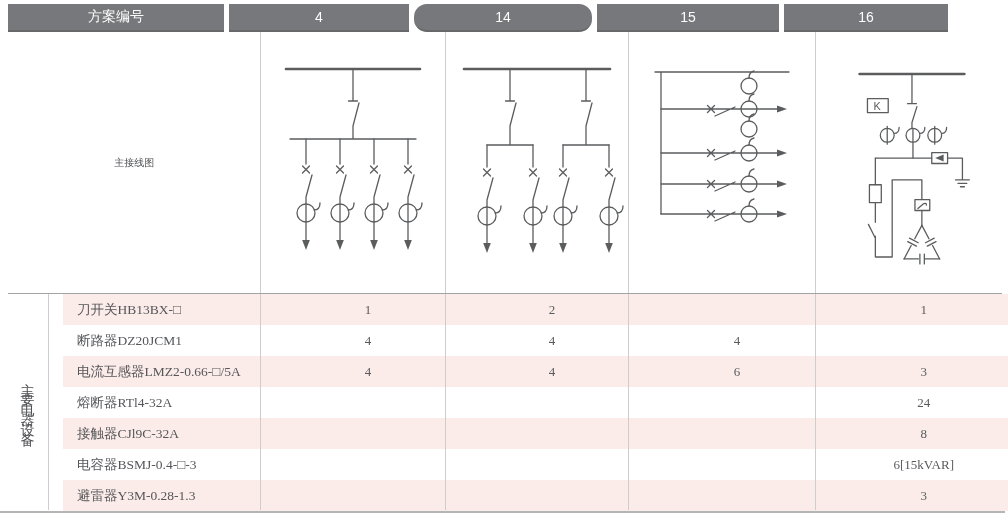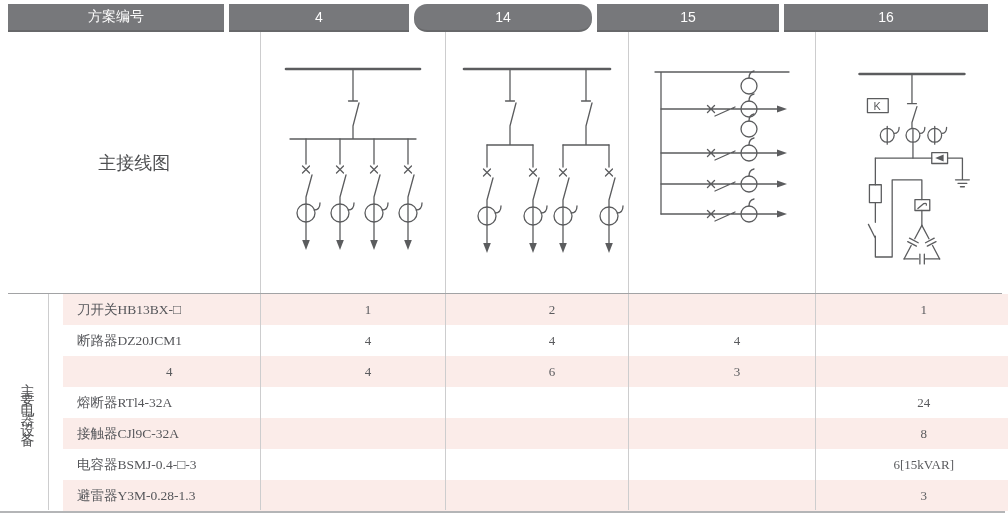--- a/index.html
+++ b/index.html
@@ -12,24 +12,24 @@
   .header-row{position:absolute;left:8px;top:4px;width:994px;height:28px;display:flex;}
   .hcell{
     background:#77787b;color:#fdfdfd;font-size:14px;
     display:flex;align-items:center;justify-content:center;
     border-bottom:2px solid #67686a;box-sizing:border-box;height:28px;
   }
   .hcell.c0{width:216px;margin-right:5px;}
   .hcell.c1{width:180px;margin-right:5px;}
   .hcell.c2{width:178px;margin-right:5px;border-radius:13px;}
   .hcell.c3{width:182px;margin-right:5px;}
-  .hcell.c4{width:204px;}
+  .hcell.c4{width:164px;}
   
   .diagram-row{position:absolute;left:8px;top:32px;width:994px;height:261px;display:flex;}
-  .dlabel{width:252.5px;display:flex;align-items:center;justify-content:center;font-size:18px;color:#4f5052;}
+  .dlabel{width:252.5px;display:flex;align-items:center;justify-content:center;font-size:10px;color:#4f5052;}
   .dcell{display:flex;align-items:center;justify-content:center;}
   .dcell.w13{width:185px;}
   .dcell.w14{width:183px;}
   .dcell.w15{width:187px;}
   .dcell.w16{width:186.5px;}
   .schem{stroke:#5b5c5e;fill:none;stroke-width:1.3;stroke-linecap:round;stroke-linejoin:round;}
   .schem .bus{stroke-width:2.6;}
   .schem .fill{fill:#5b5c5e;stroke:none;}
   .schem text{fill:#5b5c5e;stroke:none;font-size:11px;font-family:"Liberation Sans",sans-serif;}
   
@@ -211,20 +211,21 @@
         <div></div>
       <div class="ename">断路器DZ20JCM1</div>
       <div class="eval">4</div>
       <div class="eval">4</div>
       <div class="eval">4</div>
       <div class="eval"></div>
     </div>
     <div class="erow pink">
       <div class="bg"></div>
         <div></div>
+      <div class="ename">电流互感器LMZ2-0.66-□/5A</div>
       <div class="eval">4</div>
       <div class="eval">4</div>
       <div class="eval">6</div>
       <div class="eval">3</div>
     </div>
     <div class="erow">
       <div class="bg"></div>
         <div></div>
       <div class="ename">熔断器RTl4-32A</div>
       <div class="eval"></div>

